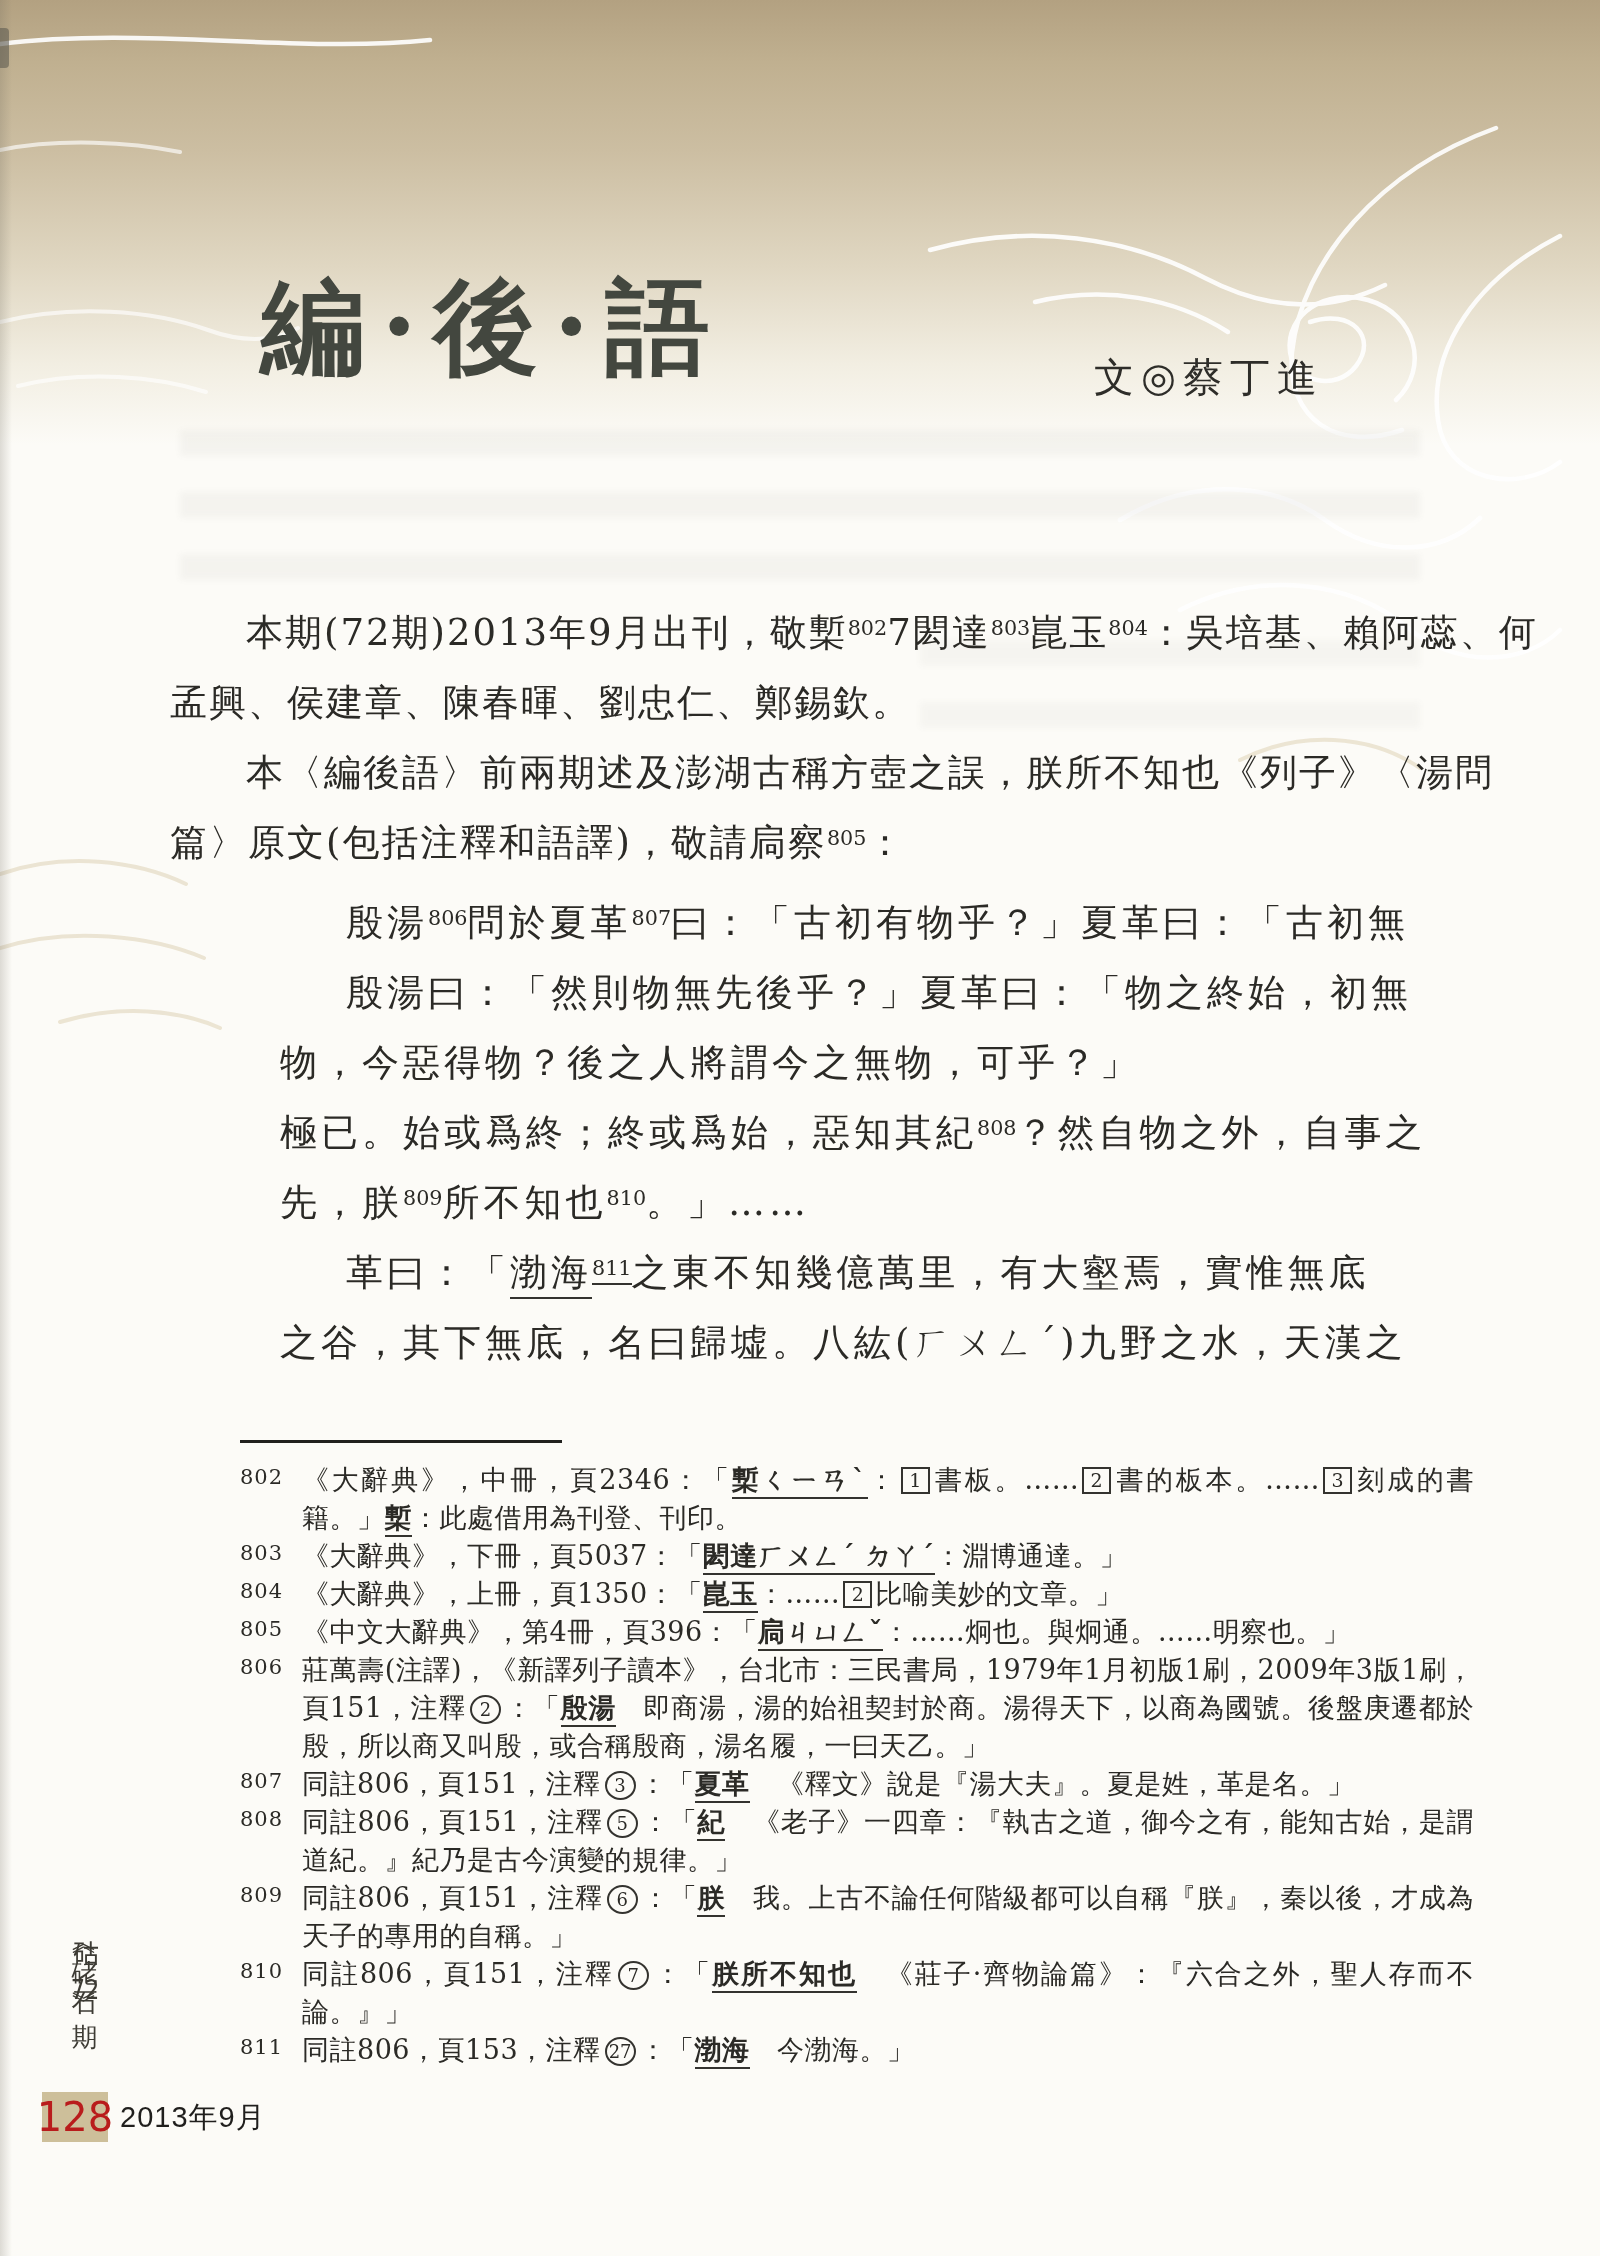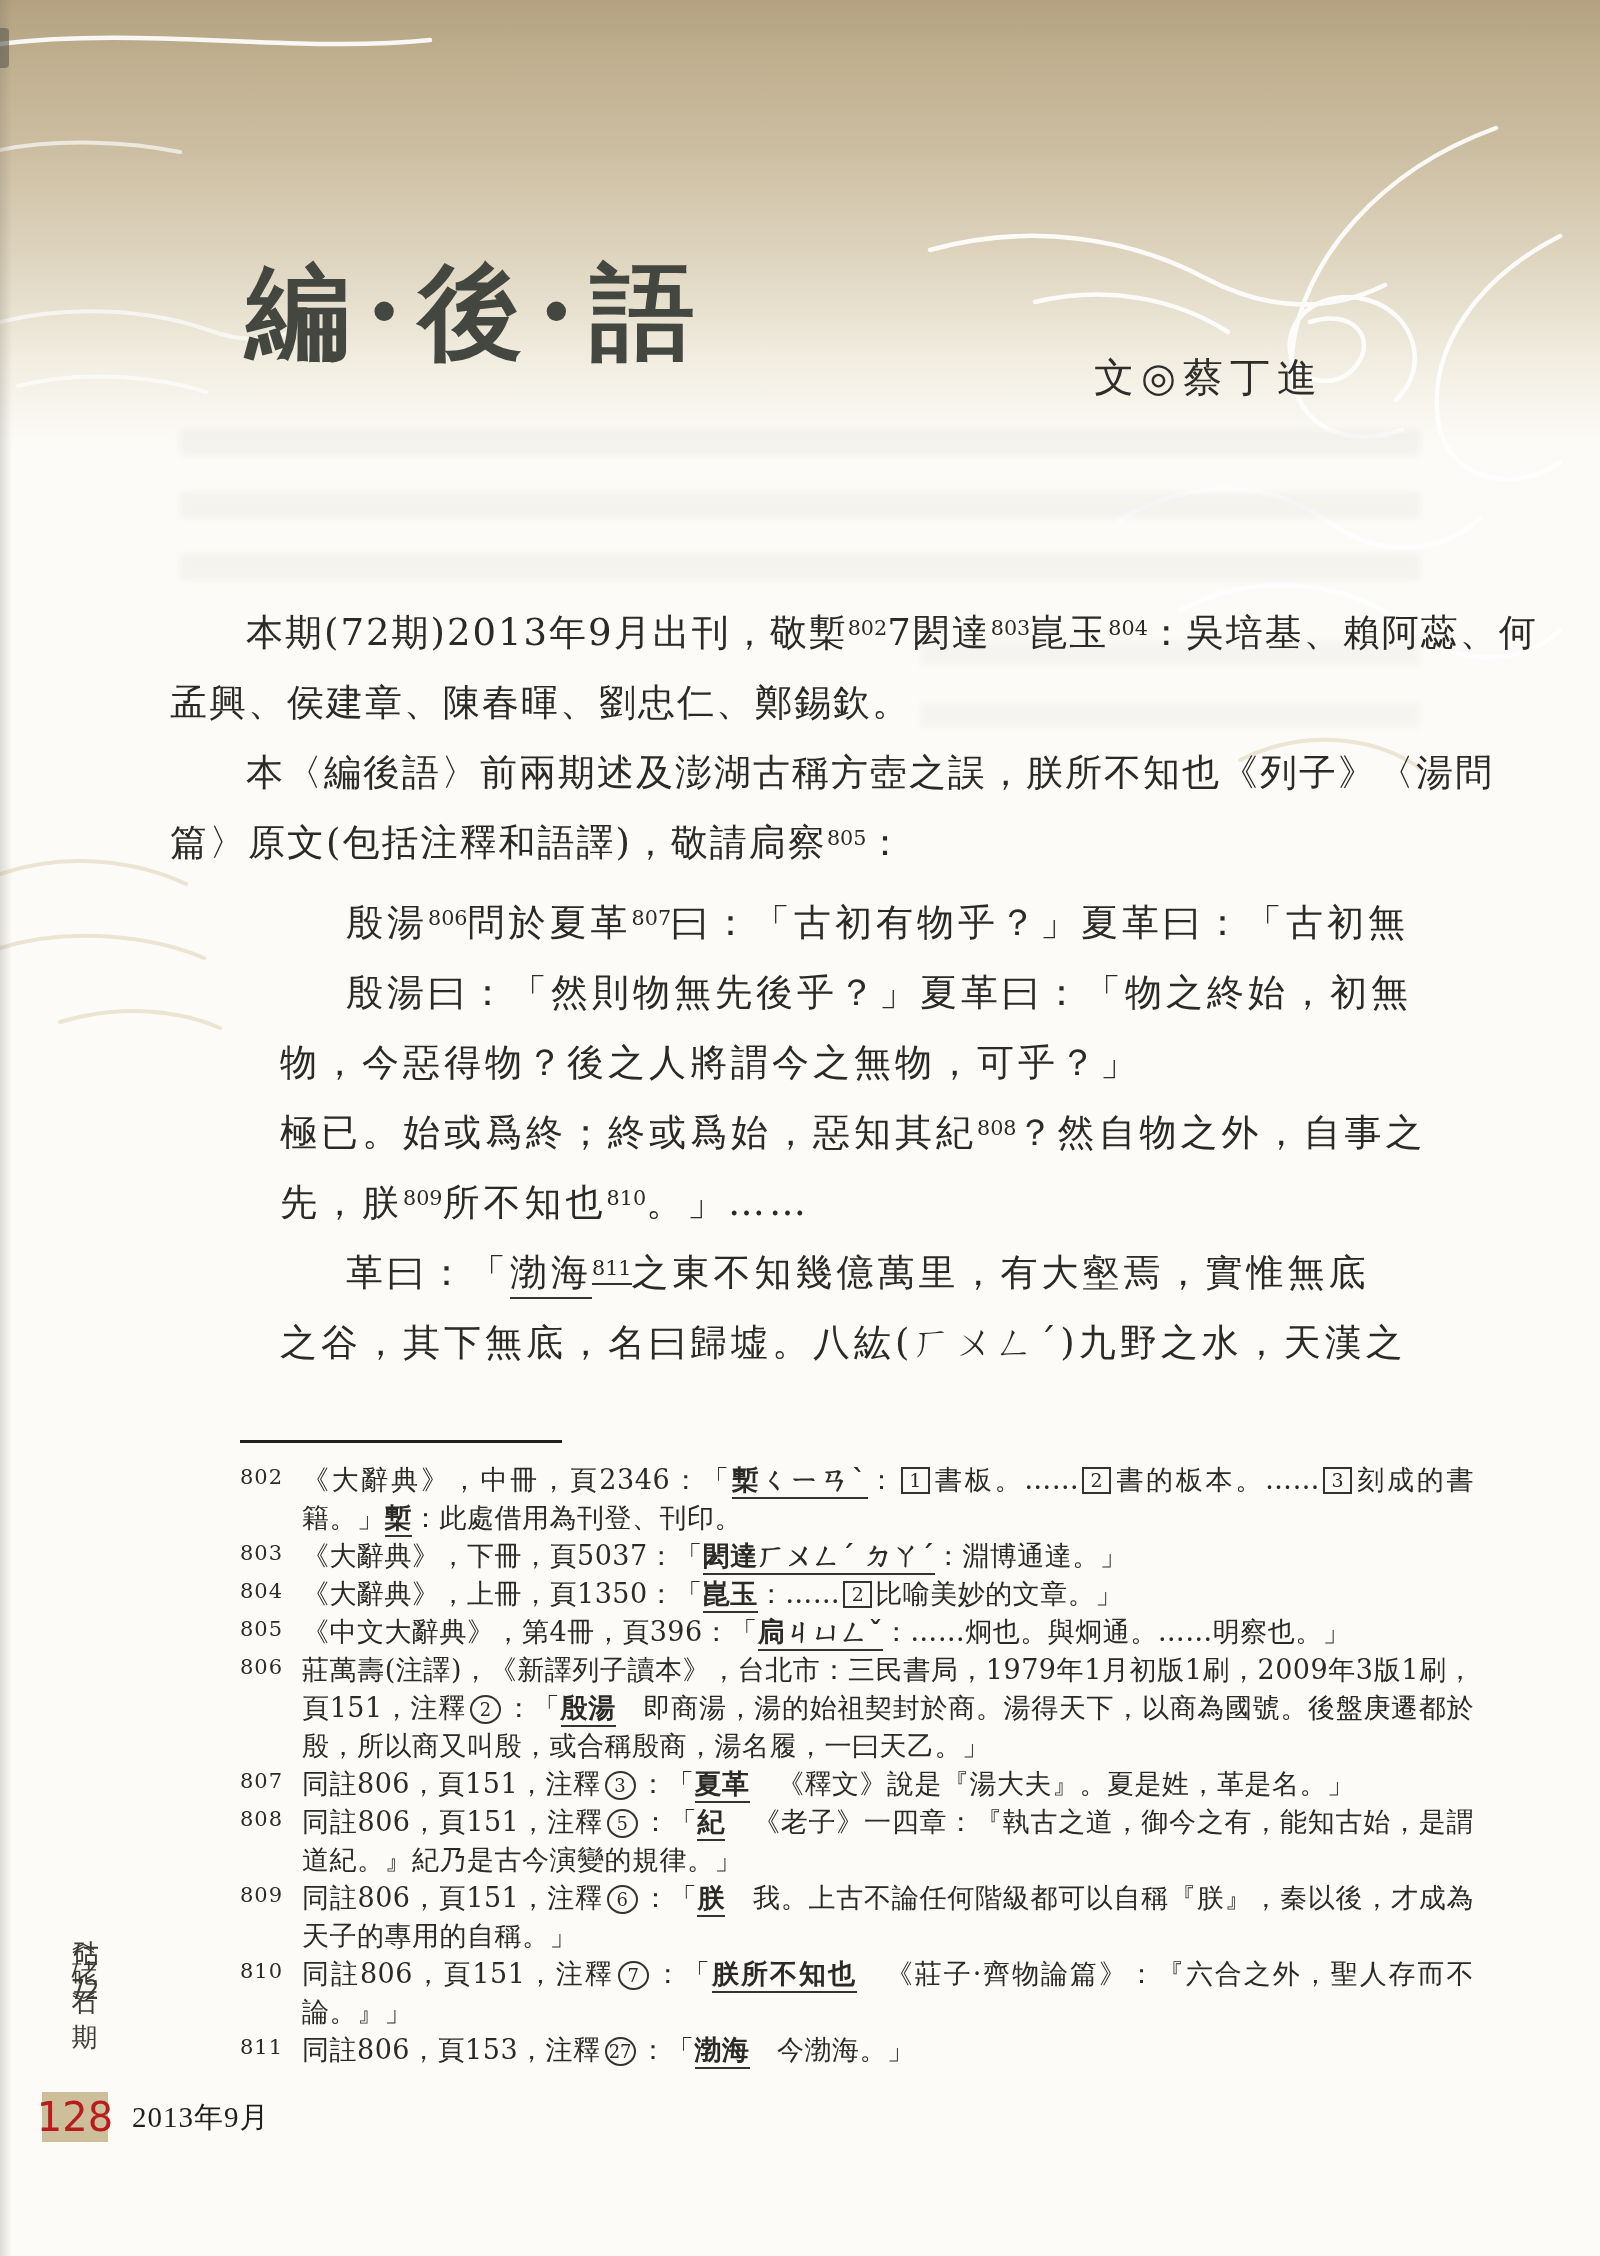--- a/index.html
+++ b/index.html
@@ -10,21 +10,21 @@
     color:#2b2a26;
   }
   
   .header-bg {
     position:absolute; left:0; top:0; width:1600px; height:445px;
     background:linear-gradient(180deg,#b3a181 0%,#c0b090 14%,#ccbea2 34%,
       #e0d7c2 60%,#f2eee2 82%,#fcfbf7 100%);
   }
   .swirls { position:absolute; left:0; top:0; pointer-events:none; }
   .title {
-    position:absolute; left:246px; top:244px; margin:0;
+    position:absolute; left:246px; top:244px; margin:15px;
     font-size:104px; font-weight:bold; letter-spacing:16px;
     color:#43473f; white-space:nowrap;
   }
   .author {
     position:absolute; left:1094px; top:350px;
     font-size:40px; letter-spacing:7px; color:#2e2d29; white-space:nowrap;
   }
   
   .body-lines { position:absolute; left:170px; top:598px; width:1280px; font-size:37px; letter-spacing:2px; }
   .bl { height:70px; line-height:70px; white-space:nowrap; }
@@ -62,21 +62,21 @@
   .pagenum-block {
     position:absolute; left:42px; top:2092px; width:66px; height:50px;
     background:#cdbf9a; display:flex; align-items:center; justify-content:center;
   }
   .pagenum-block span {
     font-size:40px; color:#b91c1c;
     font-family:"DejaVu Sans","Liberation Sans",sans-serif;
   }
   .issue-date {
     position:absolute; left:120px; top:2098px; font-size:29px; color:#201f1d;
-    letter-spacing:1px; font-family:Liberation Serif, serif;margin-left:12px;
+    letter-spacing:1px; font-family:Liberation Sans, sans-serif;
   }
   
   .left-edge {
     position:absolute; left:0; top:0; width:12px; height:100%;
     background:linear-gradient(90deg,rgba(108,103,90,.22),rgba(108,103,90,0));
   }
   .corner-notch {
     position:absolute; left:0; top:28px; width:9px; height:40px;
     background:#57564d; opacity:.55; border-radius:0 4px 4px 0;
   }

